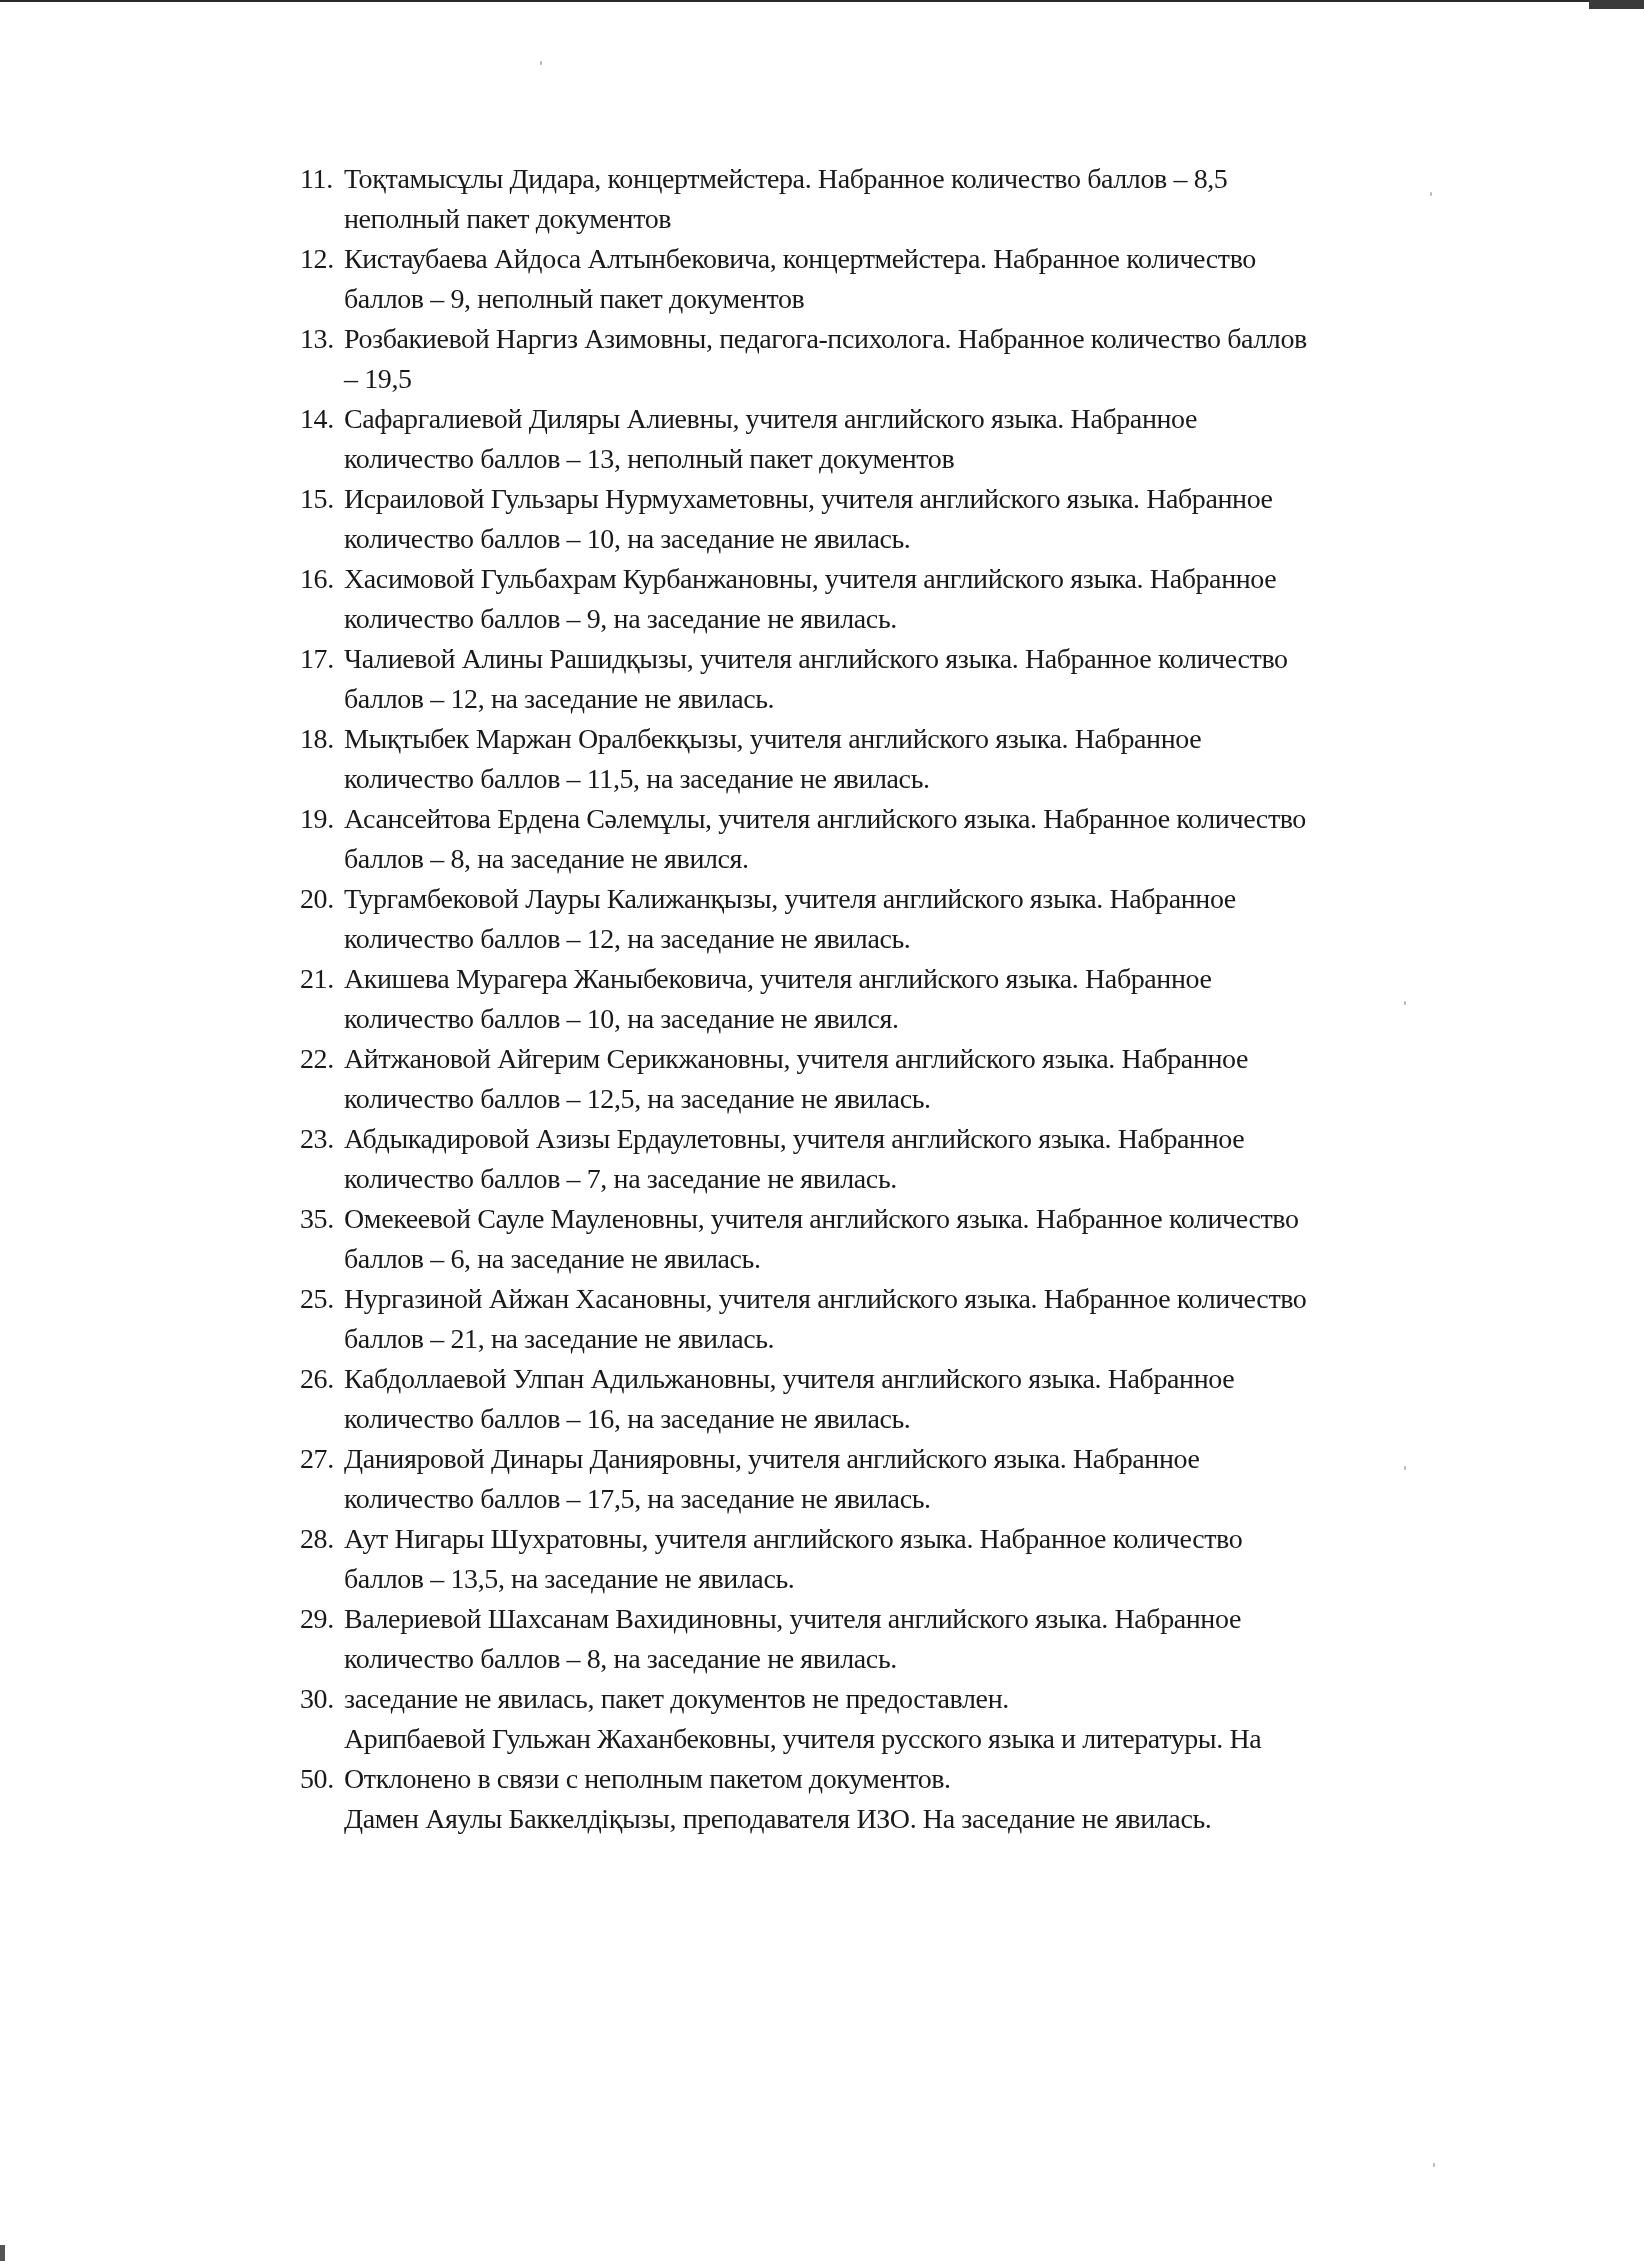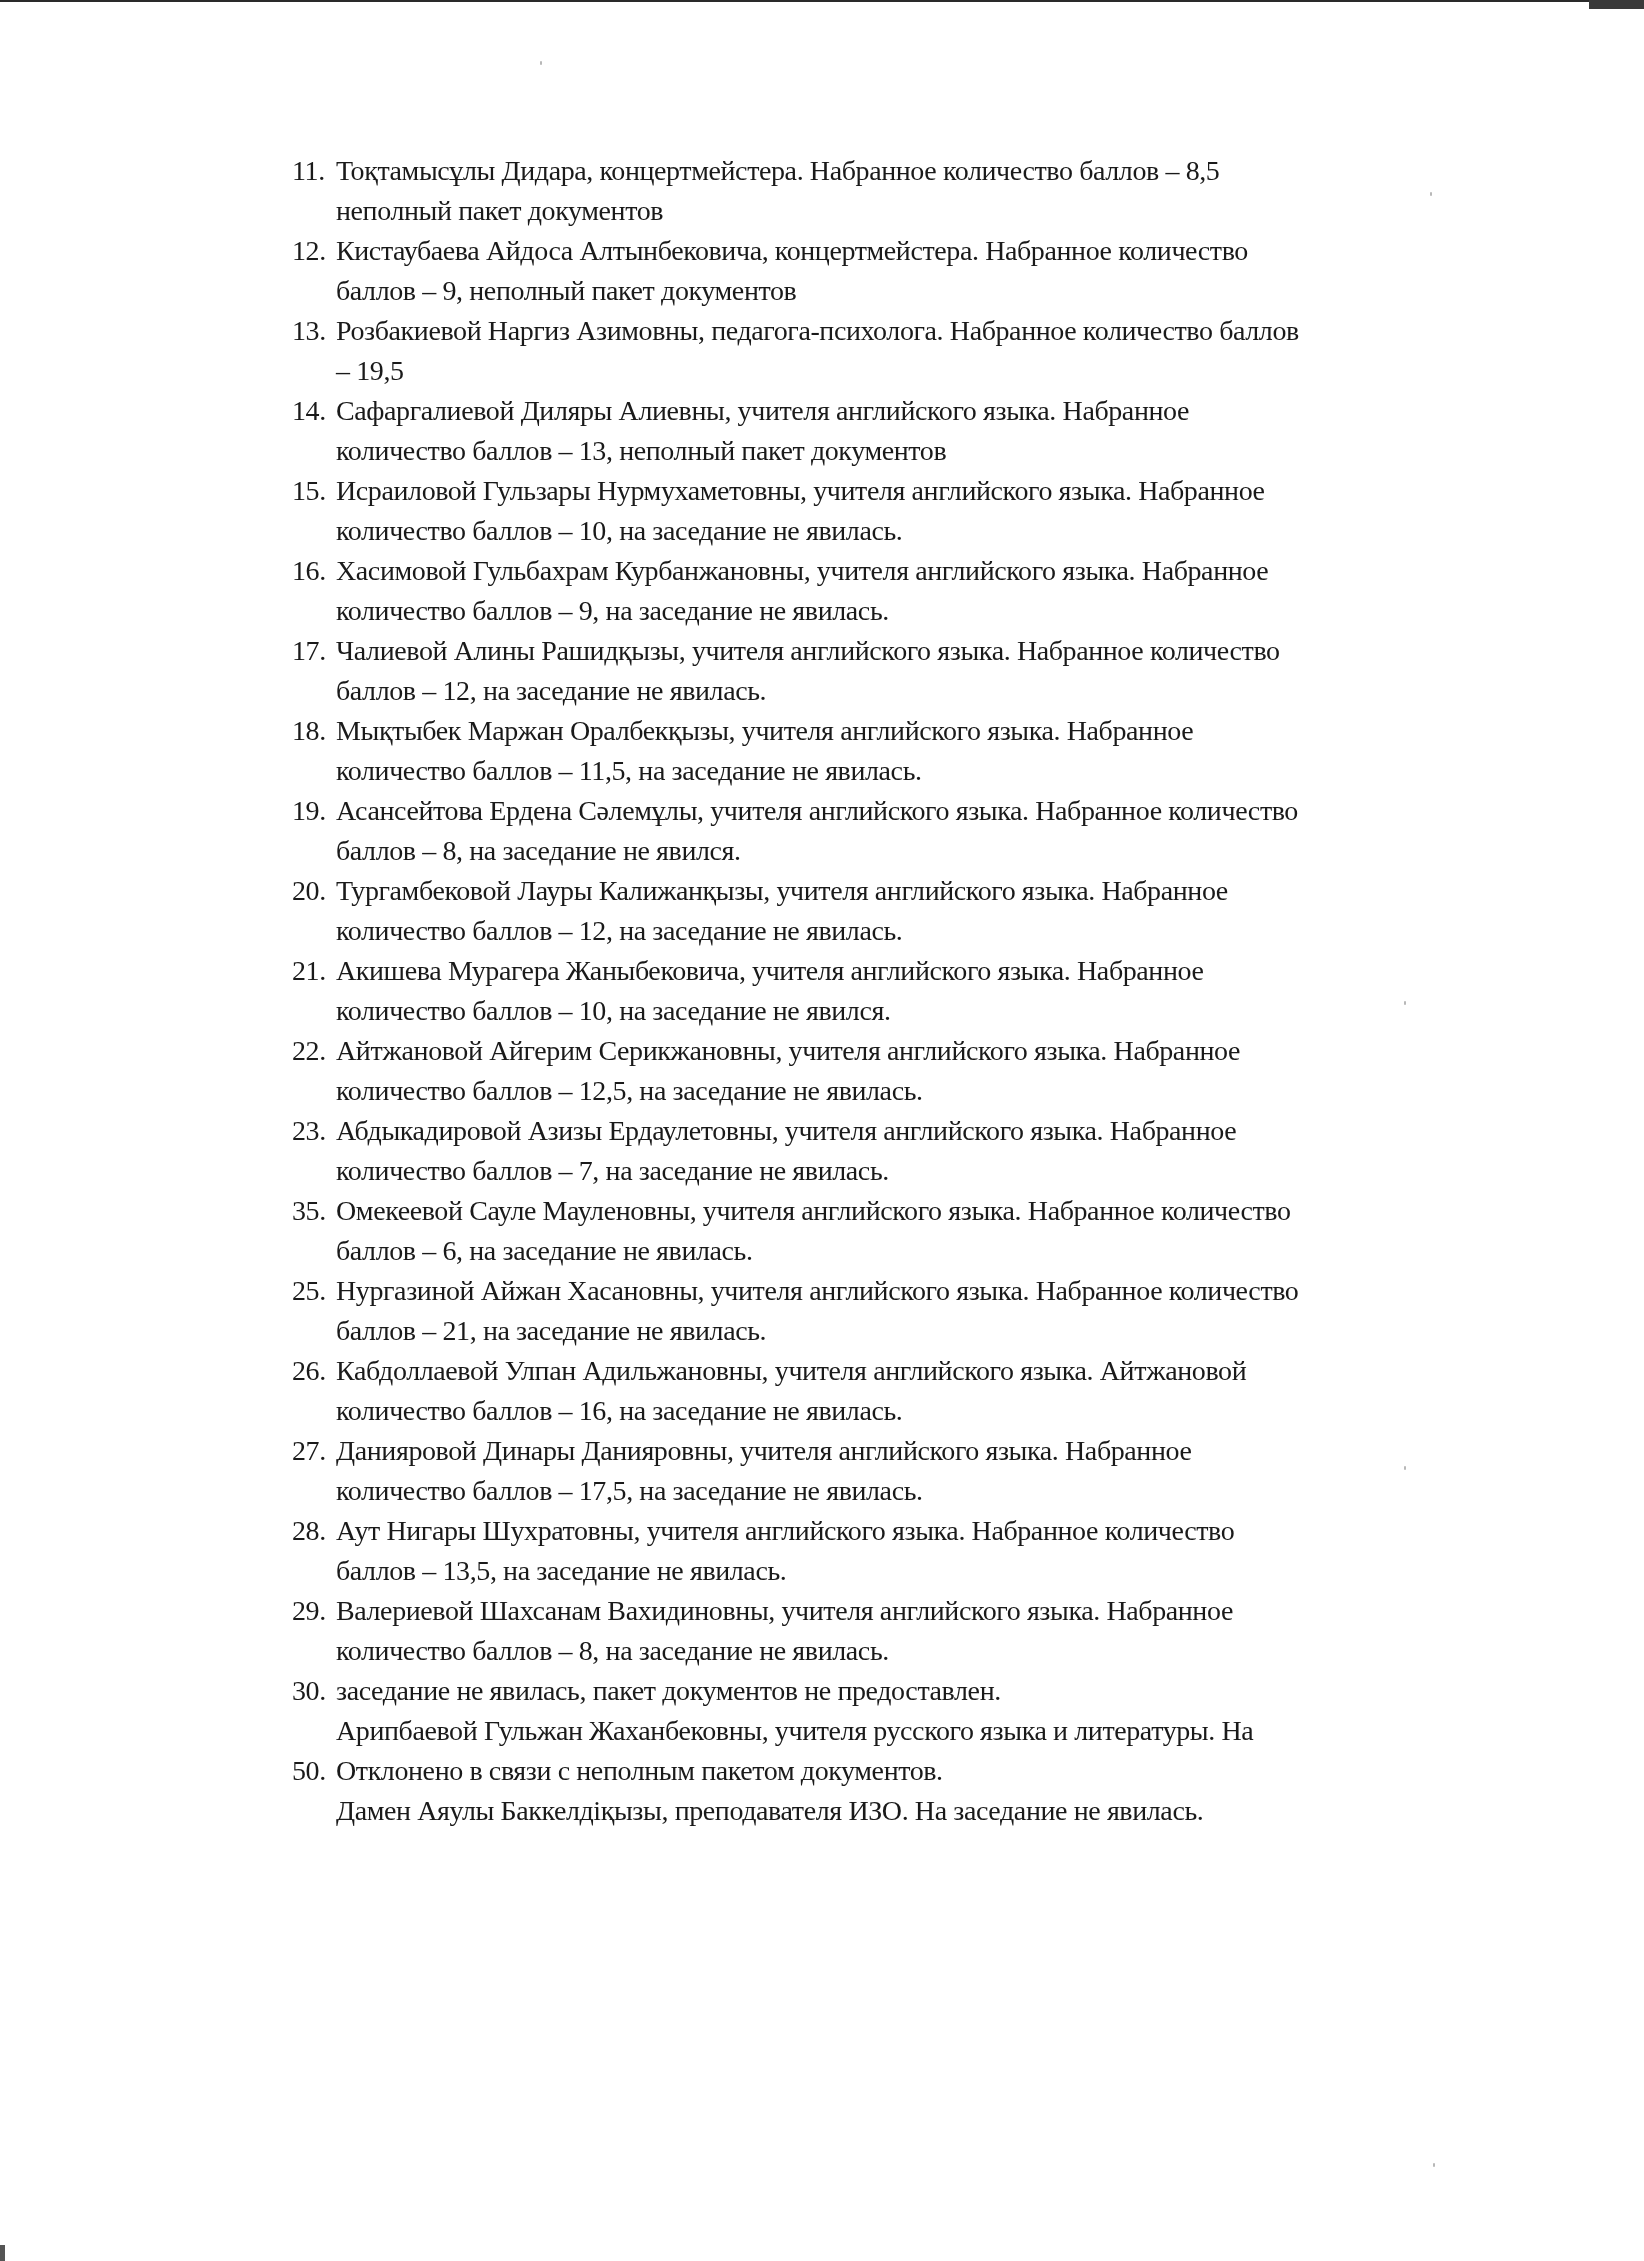--- a/index.html
+++ b/index.html
@@ -34,21 +34,21 @@
     position: absolute;
     width: 1.9px; height: 3.9px;
     background: #b8b8b8;
     border-radius: 1.3px;
   }
   .doc-list {
     position: absolute;
     top: 143px;
     left: 284px;
     width: 1264px;
-    margin: 8px;
+    margin: 16px;
     padding: 0;
     list-style: none;
   }
   .doc-item {
     position: relative;
     padding-left: 44px;
     font-size: 28px;
     line-height: 40px;
     letter-spacing: -0.4px;
   }
@@ -141,21 +141,21 @@
       <div>Омекеевой Сауле Мауленовны, учителя английского языка. Набранное количество</div>
       <div>баллов – 6,  на заседание не явилась.</div>
     </li>
   <li class="doc-item">
       <span class="item-num">25.</span>
       <div>Нургазиной Айжан Хасановны, учителя английского языка. Набранное количество</div>
       <div>баллов – 21,  на заседание не явилась.</div>
     </li>
   <li class="doc-item">
       <span class="item-num">26.</span>
-      <div>Кабдоллаевой Улпан Адильжановны, учителя английского языка. Айтжановой</div>
+      <div>Кабдоллаевой Улпан Адильжановны, учителя английского языка. Набранное</div>
       <div>количество баллов – 16,  на заседание не явилась.</div>
     </li>
   <li class="doc-item">
       <span class="item-num">27.</span>
       <div>Данияровой Динары Данияровны, учителя английского языка. Набранное</div>
       <div>количество баллов – 17,5,  на заседание не явилась.</div>
     </li>
   <li class="doc-item">
       <span class="item-num">28.</span>
       <div>Аут Нигары Шухратовны, учителя английского языка. Набранное количество</div>

